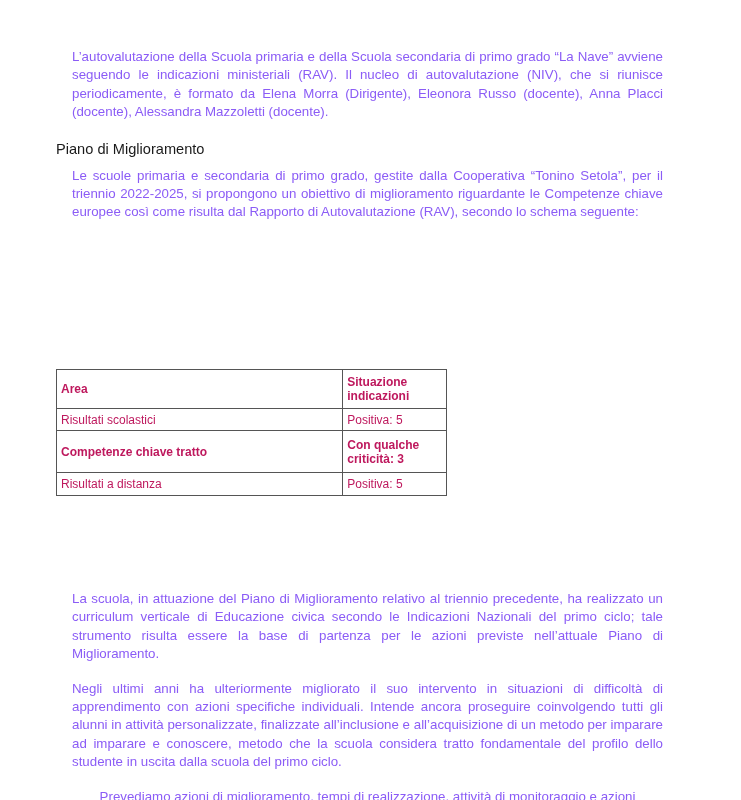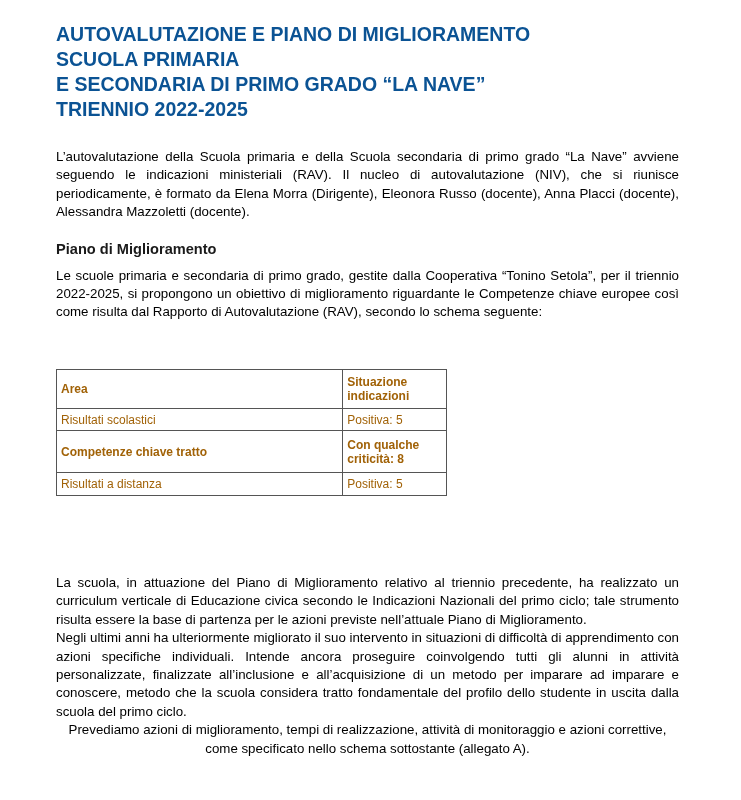--- a/index.html
+++ b/index.html
@@ -24,44 +24,44 @@
     .title {
       margin: 0;
       color: #0b5394;
       font-weight: bold;
       font-size: 19.5px;
       line-height: 25px;
       letter-spacing: 0px;
     }
     .title-line { display: block; }
     .para {
-      margin: 0;
+      margin: 16px;
       font-size: 13.3px;
       line-height: 18.4px;
       text-align: justify;
-      color: #000000;
+      color: #8b5cf6;
     }
     .p-intro { margin-top: 26px; }
     .section-heading {
       margin: 0;
       margin-top: 17px;
       font-size: 14.6px;
-      font-weight: bold;
+      font-weight: normal;
       line-height: 20px;
       color: #1a1a1a;
     }
     .p-piano { margin-top: 8px; }
     .rav-table {
       position: absolute;
       left: 56px;
       top: 369px;
       width: 391px;
       border-collapse: collapse;
       font-size: 12px;
-      color: #a16207;
+      color: #be185d;
     }
     .rav-table td {
       border: 1px solid #555555;
       padding: 2px 4px;
       vertical-align: middle;
       line-height: 14px;
     }
     .rav-table td.col-area { width: 279px; }
     .rav-table td.col-sit { width: 95px; }
     .rav-table tr.r-head td { height: 34px; }
@@ -76,47 +76,41 @@
       top: 574px;
       width: 623px;
     }
     .bottom .para { text-align: justify; }
     .bottom .last { text-align: center; }
   </style>
 </head>
 <body>
 
 <div class="page">
-  <h1 class="title">
-    <span class="title-line">AUTOVALUTAZIONE E PIANO DI MIGLIORAMENTO</span>
-    <span class="title-line">SCUOLA PRIMARIA</span>
-    <span class="title-line">E SECONDARIA DI PRIMO GRADO “LA NAVE”</span>
-    <span class="title-line">TRIENNIO 2022-2025</span>
-  </h1>
 
   <p class="para p-intro">L’autovalutazione della Scuola primaria e della Scuola secondaria di primo grado “La Nave” avviene seguendo le indicazioni ministeriali (RAV). Il nucleo di autovalutazione (NIV), che si riunisce periodicamente, è formato da Elena Morra (Dirigente), Eleonora Russo (docente), Anna Placci (docente), Alessandra Mazzoletti (docente).</p>
 
   <h2 class="section-heading">Piano di Miglioramento</h2>
 
   <p class="para p-piano">Le scuole primaria e secondaria di primo grado, gestite dalla Cooperativa “Tonino Setola”, per il triennio 2022-2025, si propongono un  obiettivo di miglioramento riguardante le Competenze chiave europee così come risulta dal Rapporto di Autovalutazione (RAV), secondo lo schema seguente:</p>
 </div>
 
 <table class="rav-table">
   <tbody>
       <tr class="r-head">
     <td class="col-area b">Area</td>
     <td class="col-sit b">Situazione indicazioni</td>
   </tr>
   <tr class="r1">
     <td class="col-area">Risultati scolastici</td>
     <td class="col-sit">Positiva: 5</td>
   </tr>
   <tr class="r3">
     <td class="col-area b">Competenze chiave tratto</td>
-    <td class="col-sit b">Con qualche criticità: 8</td>
+    <td class="col-sit b">Con qualche criticità: 3</td>
   </tr>
   <tr class="r4">
     <td class="col-area">Risultati a distanza</td>
     <td class="col-sit">Positiva: 5</td>
   </tr>
 </tbody>
   </table>
 
 <div class="bottom">
   <p class="para">La scuola, in attuazione del Piano di Miglioramento relativo al triennio precedente, ha realizzato un curriculum verticale di Educazione civica secondo le Indicazioni Nazionali del primo ciclo; tale strumento risulta essere la base di partenza per le azioni previste nell’attuale Piano di Miglioramento.</p>

